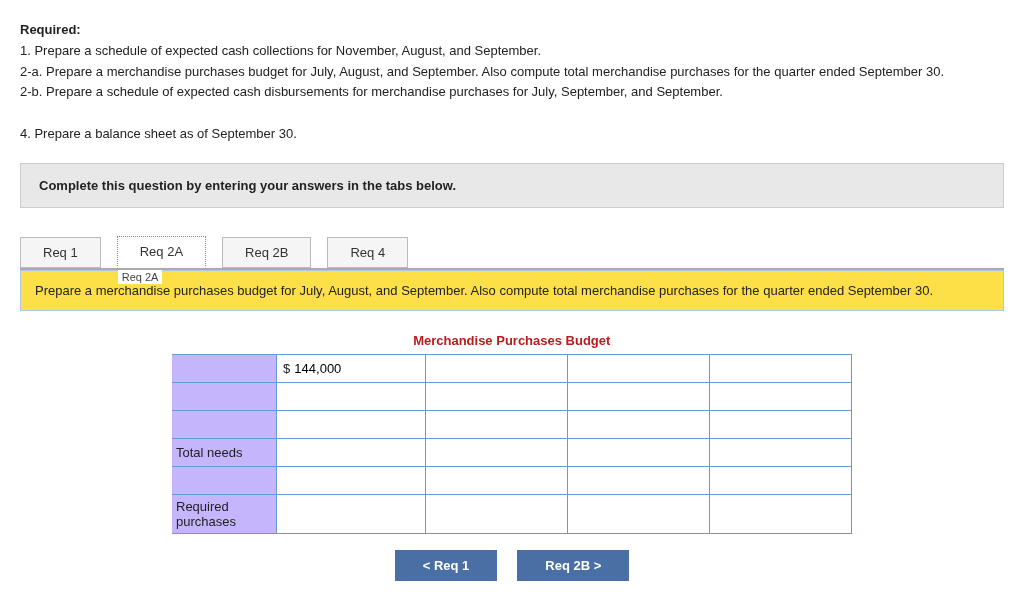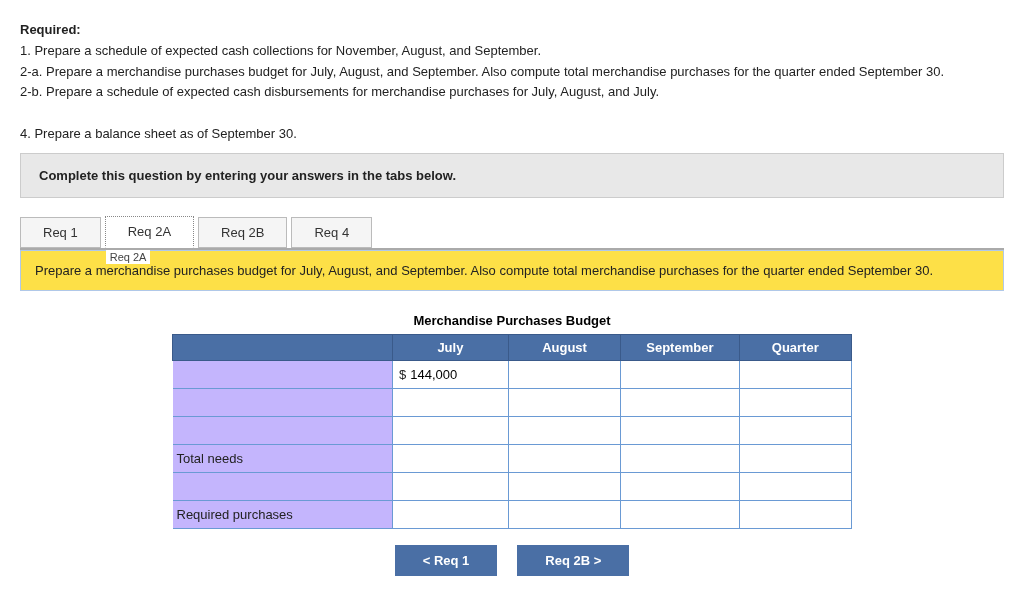--- a/index.html
+++ b/index.html
@@ -7,43 +7,43 @@
       font-family: Arial, sans-serif;
       font-size: 13px;
       background: #fff;
       color: #222;
       padding: 20px;
       width: 1024px;
       min-height: 603px;
     }
 
     .required-section {
-      margin-bottom: 8px;
+      margin-bottom: 18px;
       line-height: 1.6;
     }
     .required-section .bold { font-weight: bold; }
 
     .instruction-box {
       background: #e8e8e8;
       border: 1px solid #ccc;
       padding: 14px 18px;
-      margin-bottom: 18px;
+      margin-bottom: 28px;
       font-weight: bold;
       font-size: 13px;
     }
 
     .tabs-area {
       margin-bottom: 0;
     }
 
     .tabs-row {
       display: flex;
       align-items: flex-end;
       border-bottom: 2px solid #aaa;
-      gap: 0;
+      gap: 12px;
       position: relative;
     }
 
     .tab {
       padding: 7px 22px;
       border: 1px solid #bbb;
       background: #f5f5f5;
       cursor: pointer;
       font-size: 13px;
       color: #333;
@@ -172,21 +172,21 @@
       text-align: center;
     }
   </style>
 </head>
 <body>
 
 <div class="required-section">
   <span class="bold">Required:</span><br>
   <span>1. Prepare a schedule of expected cash collections for November, August, and September.</span><br>
   <span>2-a. Prepare a merchandise purchases budget for July, August, and September. Also compute total merchandise purchases for the quarter ended September 30.</span><br>
-  <span>2-b. Prepare a schedule of expected cash disbursements for merchandise purchases for July, August, and July.</span><br>
+  <span>2-b. Prepare a schedule of expected cash disbursements for merchandise purchases for July, September, and September.</span><br>
   <br>
   <span>4. Prepare a balance sheet as of September 30.</span>
 </div>
 
 <div class="instruction-box">
   <span>Complete this question by entering your answers in the tabs below.</span>
 </div>
 
 <div class="tabs-area">
   <div class="tabs-row">
@@ -207,30 +207,23 @@
 
   <div class="tab-description-box">
     <span>Prepare a merchandise purchases budget for July, August, and September. Also compute total merchandise purchases for the quarter ended September 30.</span>
   </div>
 </div>
 
 <div class="table-container">
   <table class="budget-table">
     <thead>
       <tr>
-        <th colspan="5" class="table-title" style="background:#fff; color:#000000; border:none; text-align:center;">
+        <th colspan="5" class="table-title" style="background:#fff; color:#b91c1c; border:none; text-align:center;">
           <span>Merchandise Purchases Budget</span>
         </th>
-      </tr>
-      <tr>
-        <th></th>
-        <th>July</th>
-        <th>August</th>
-        <th>September</th>
-        <th>Quarter</th>
       </tr>
     </thead>
     <tbody>
 
       <tr>
         <td></td>
         <td class="input-cell">
           <div class="dollar-cell">
             <span>$</span>
             <input type="text" value="144,000" style="">

